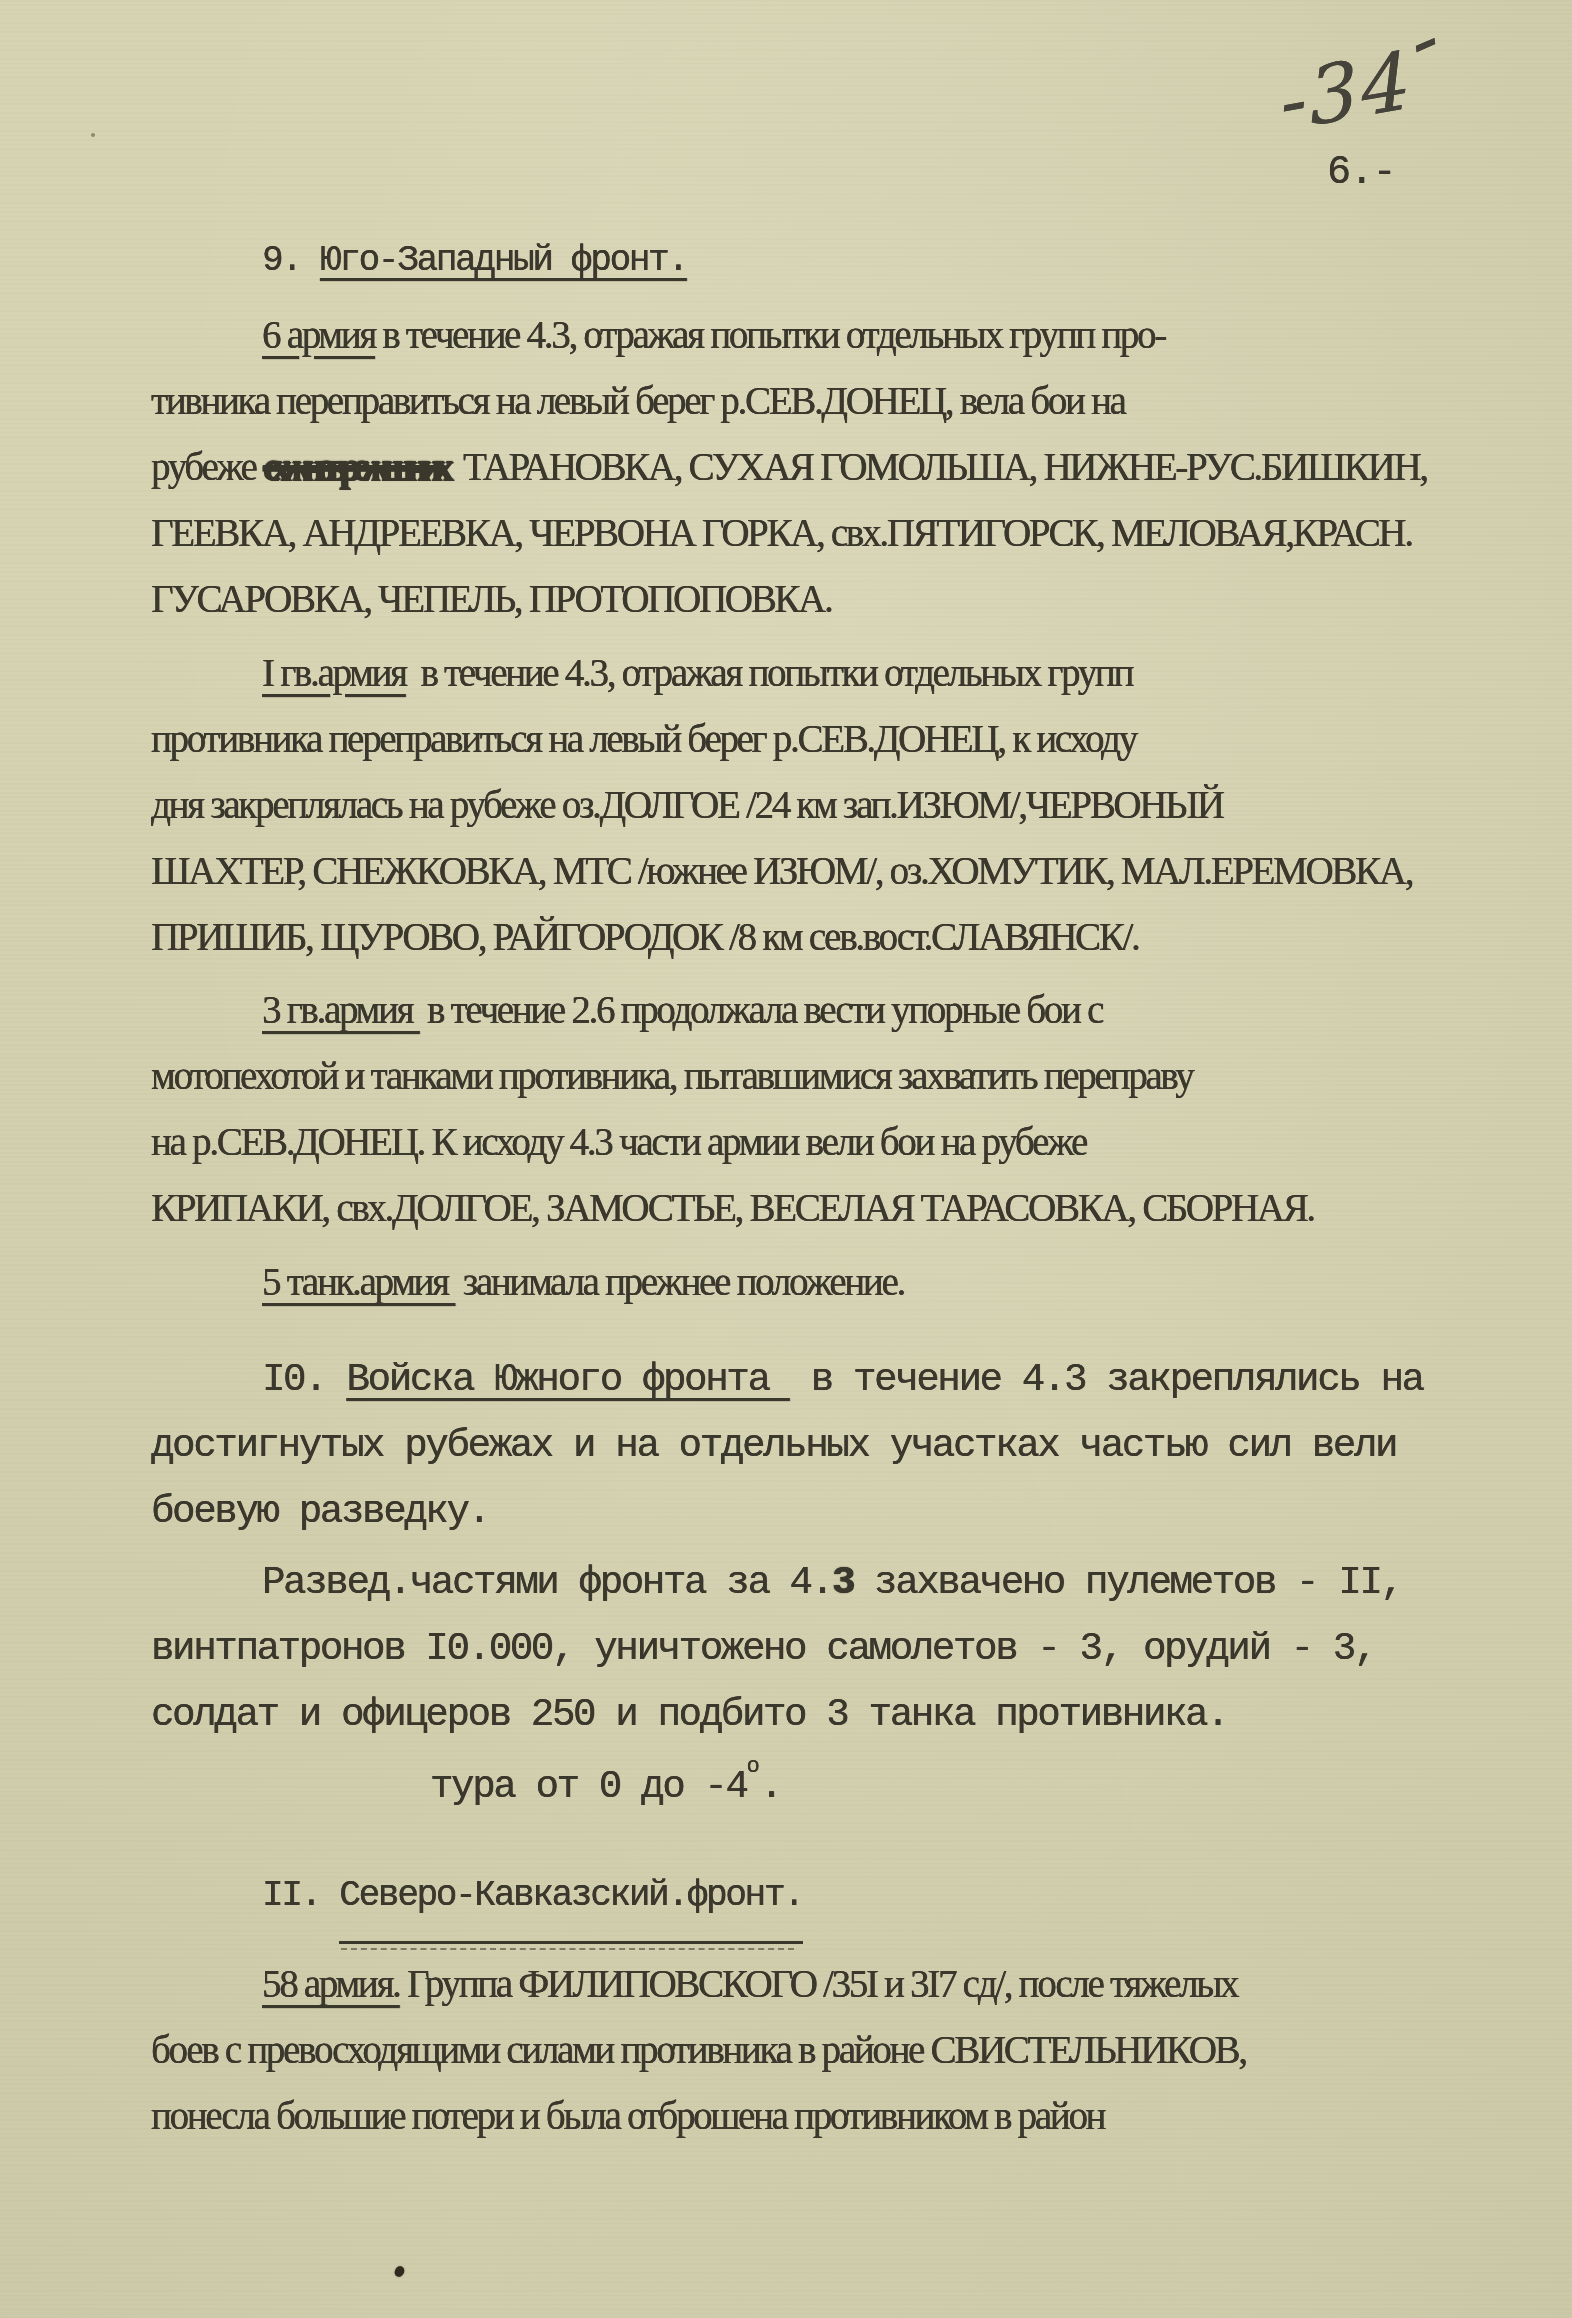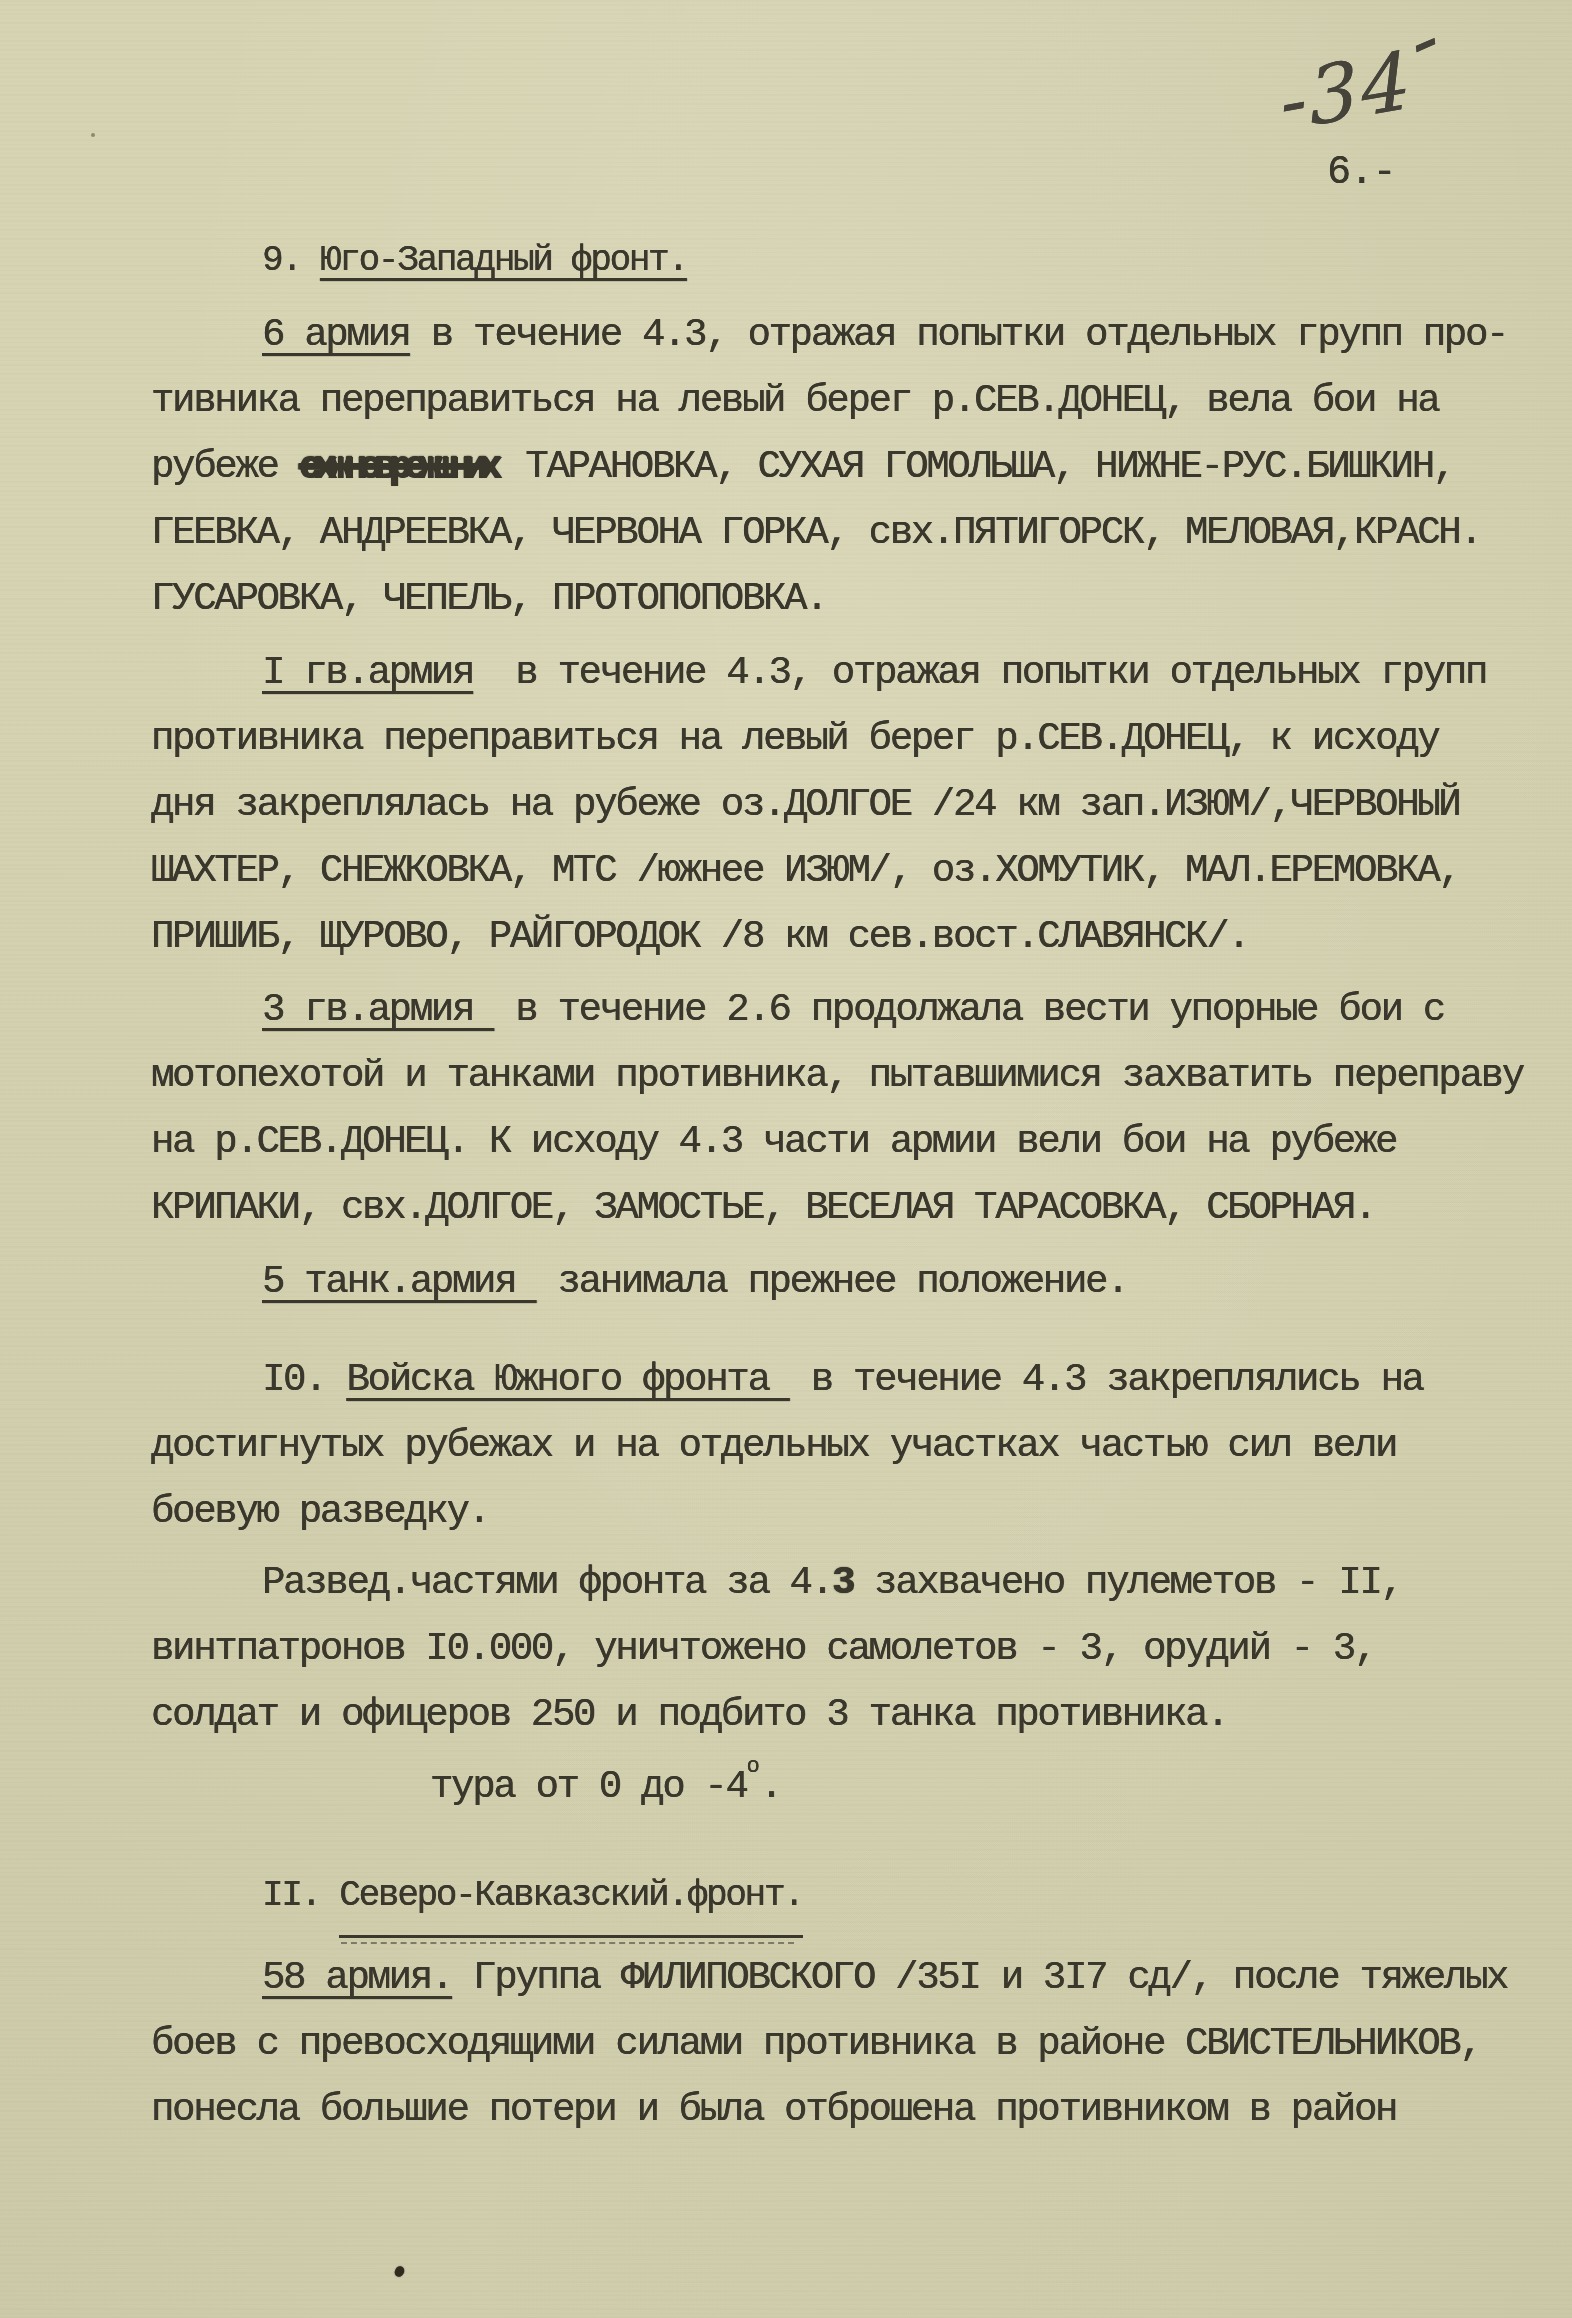--- a/index.html
+++ b/index.html
@@ -21,26 +21,26 @@
   .line{
     line-height:66px;
     font-size:39px;
     letter-spacing:-2.3px;
     white-space:pre;
     text-shadow:0 0 0.6px currentColor, 0.5px 0.3px 0.5px rgba(58,55,44,.55);
   }
   .ind{padding-left:111px;}
   .ind2{padding-left:279px;}
   .heading .line{font-size:36px;}
-  .gap-a{margin-top:7.8px;}
+  .gap-a{margin-top:7.8px;font-family:Liberation Serif, serif;}
   .gap-b{margin-top:5.2px;}
   .gap-lg{margin-top:32px;}
   .gap-xl{margin-top:38px;}
   .u{text-decoration:underline;text-decoration-thickness:3.2px;text-underline-offset:8.4px;}
-  .u2{display:inline-block;border-bottom:3.2px solid currentColor;padding-bottom:6px;position:relative;}
+  .u2{display:inline-block;border-bottom:3.2px solid currentColor;padding-bottom:12px;position:relative;}
   .u2::after{
     content:"";position:absolute;left:1.3px;right:9px;bottom:-9.7px;
     border-bottom:2.6px dashed rgba(58,55,44,.55);
   }
   .x{
     font-weight:700;
     text-decoration:line-through;
     text-decoration-thickness:5.8px;
     letter-spacing:-8.4px;
     padding-right:10.4px;

